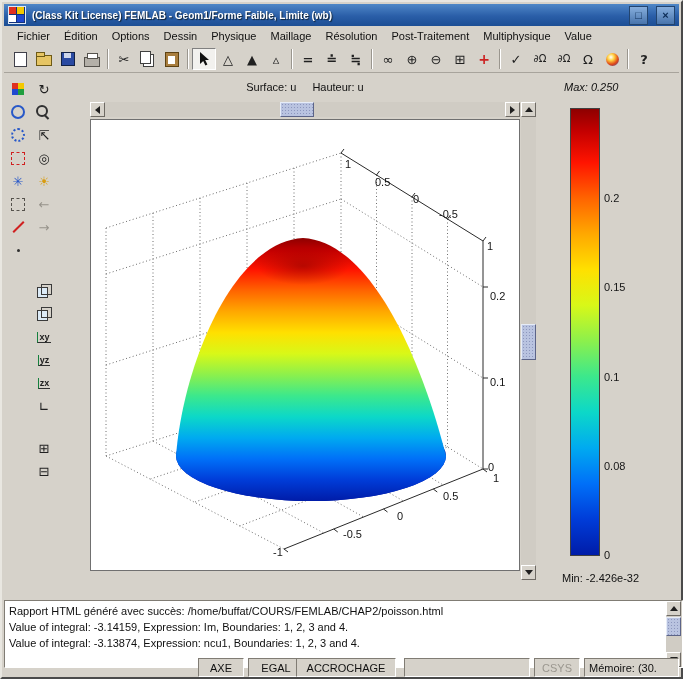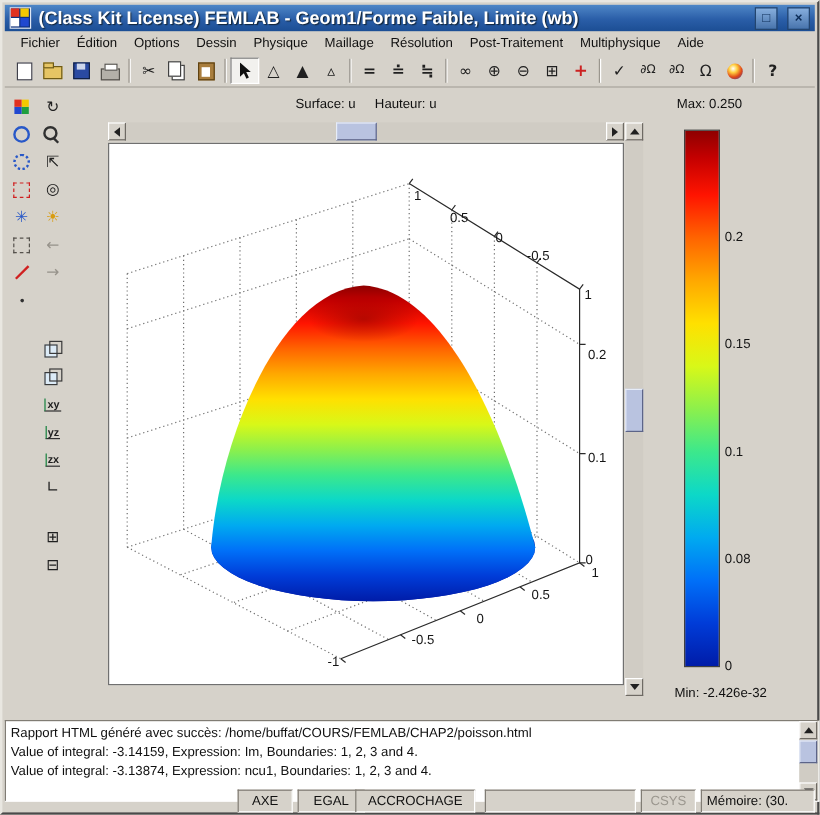--- a/index.html
+++ b/index.html
@@ -3,21 +3,21 @@
 <meta charset="utf-8">
 <style>
   html,body{margin:0;padding:0;}
   body{width:683px;height:679px;position:relative;background:#d6d2ca;
        font-family:"Liberation Sans","DejaVu Sans",sans-serif;font-size:11px;color:#101010;overflow:hidden;}
   
   #frame{position:absolute;inset:0;border-top:2px solid #e9e7e1;border-left:2px solid #e9e7e1;
          border-right:2px solid #4a4a4a;border-bottom:2px solid #4a4a4a;background:#d6d2ca;box-sizing:border-box;}
   #titlebar{position:absolute;left:2px;top:2px;right:2px;height:22px;display:flex;align-items:center;gap:6px;
             padding:0 4px;background:linear-gradient(180deg,#4f87c7 0%,#2a5ea8 55%,#1c4e94 100%);box-sizing:border-box;}
-  #title-text{color:#fff;font-weight:bold;font-size:15px;text-shadow:1px 1px 1px #123;white-space:nowrap;flex:1;}
+  #title-text{color:#fff;font-weight:bold;font-size:10px;text-shadow:1px 1px 1px #123;white-space:nowrap;flex:1;}
   .logo{width:16px;height:16px;background:#10317c;border:1px solid #dfe8f4;display:grid;grid-template-columns:8px 8px;}
   .logo i{display:block;width:7px;height:7px;}
   .wbtn{width:17px;height:17px;display:flex;align-items:center;justify-content:center;
         background:linear-gradient(180deg,#86aedd,#4а74ac);background:linear-gradient(180deg,#86aedd,#4874ac);
         border:1px solid #23456f;color:#0c2c56;font-weight:bold;font-size:11px;line-height:1;margin-left:2px;}
   
   #menubar{position:absolute;left:2px;top:24px;right:2px;height:20px;display:flex;align-items:center;padding-left:6px;}
   .menu-item{padding:2px 7px;white-space:nowrap;}
   
   #toolbar{position:absolute;left:2px;top:44px;right:2px;height:27px;display:flex;align-items:center;padding-left:4px;
@@ -51,21 +51,21 @@
   .i-mag::after{content:"";position:absolute;left:7px;top:7px;width:6px;height:2px;background:#303030;transform:rotate(45deg);transform-origin:0 0;}
   .i-cube{width:9px;height:9px;border:1px solid #3a3a3a;background:#dcebf7;position:relative;margin:2px 0 0 -3px;}
   .i-cube::before{content:"";position:absolute;left:3px;top:-4px;width:9px;height:9px;border:1px solid #3a3a3a;background:transparent;}
   .vtext{font-size:9px;font-weight:bold;color:#202020;border-left:1px solid #15803d;border-bottom:1px solid #303030;padding:0 1px 0 1px;line-height:10px;}
   
   .ltcol{position:absolute;width:24px;display:flex;flex-direction:column;gap:1px;}
   .lbtn{width:22px;height:22px;display:flex;align-items:center;justify-content:center;flex:none;}
   .gap18{height:18px;flex:none;} .gap40{height:40px;flex:none;}
   
   #plot-header{position:absolute;left:88px;top:79px;width:430px;display:flex;justify-content:center;gap:16px;}
-  #max-label{position:absolute;left:562px;top:79px;white-space:nowrap;}
+  #max-label{position:absolute;left:562px;top:79px;white-space:nowrap;font-style:italic;}
   #min-label{position:absolute;left:560px;top:570px;white-space:nowrap;}
   .sb{background:#d0ccc4;} 
   .sb-btn{position:absolute;width:15px;height:15px;background:#d6d2ca;border:1px solid;border-color:#fff #6e6a64 #6e6a64 #fff;
           display:flex;align-items:center;justify-content:center;box-sizing:border-box;}
   .thumb{position:absolute;background:#b9c3e0;border:1px solid;border-color:#e6ecf8 #5c6488 #5c6488 #e6ecf8;box-sizing:border-box;
          background-image:radial-gradient(#8d97be 22%,transparent 23%);background-size:3px 3px;}
   .tri-l{width:0;height:0;border-top:4px solid transparent;border-bottom:4px solid transparent;border-right:5px solid #202020;}
   .tri-r{width:0;height:0;border-top:4px solid transparent;border-bottom:4px solid transparent;border-left:5px solid #202020;}
   .tri-u{width:0;height:0;border-left:4px solid transparent;border-right:4px solid transparent;border-bottom:5px solid #202020;}
   .tri-d{width:0;height:0;border-left:4px solid transparent;border-right:4px solid transparent;border-top:5px solid #202020;}
@@ -109,21 +109,21 @@
   <div id="menubar">
     <span class="menu-item">Fichier</span>
     <span class="menu-item">Édition</span>
     <span class="menu-item">Options</span>
     <span class="menu-item">Dessin</span>
     <span class="menu-item">Physique</span>
     <span class="menu-item">Maillage</span>
     <span class="menu-item">Résolution</span>
     <span class="menu-item">Post-Traitement</span>
     <span class="menu-item">Multiphysique</span>
-    <span class="menu-item">Aide</span>
+    <span class="menu-item">Value</span>
   </div>
 
   <div id="toolbar">
     <div class="tbtn">
         <span class="i-page"></span>
       </div>
     <div class="tbtn">
         <span class="i-folder"></span>
       </div>
     <div class="tbtn">

